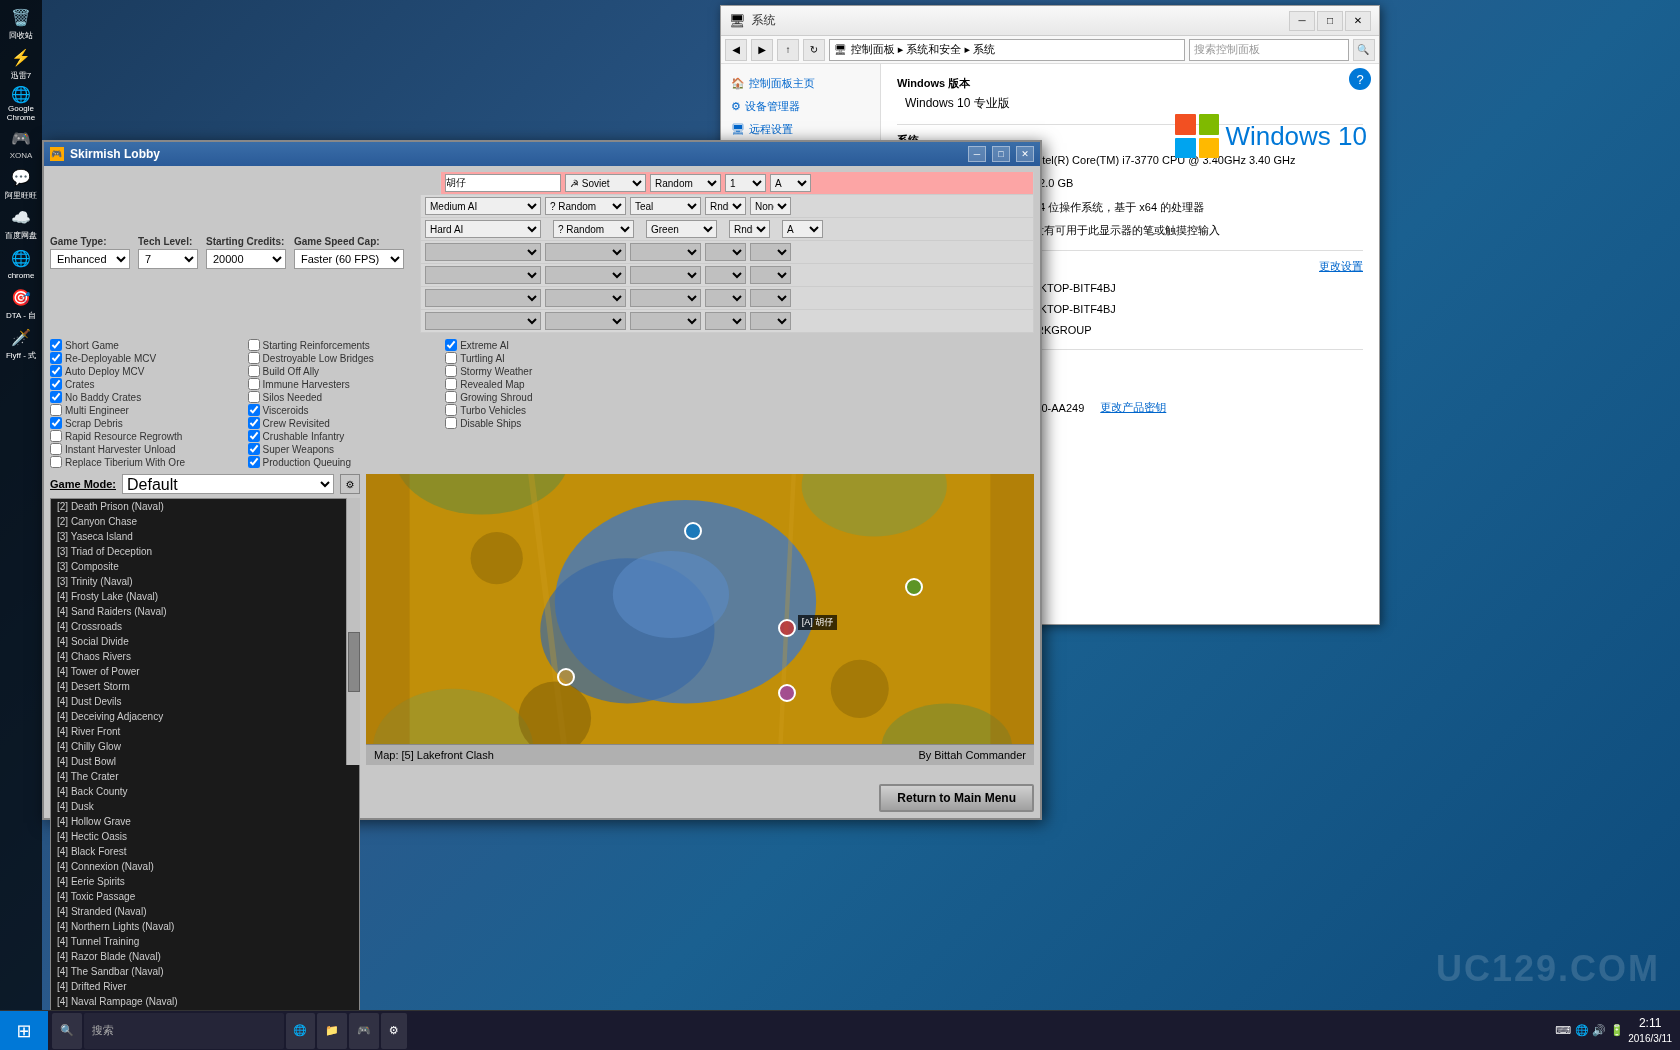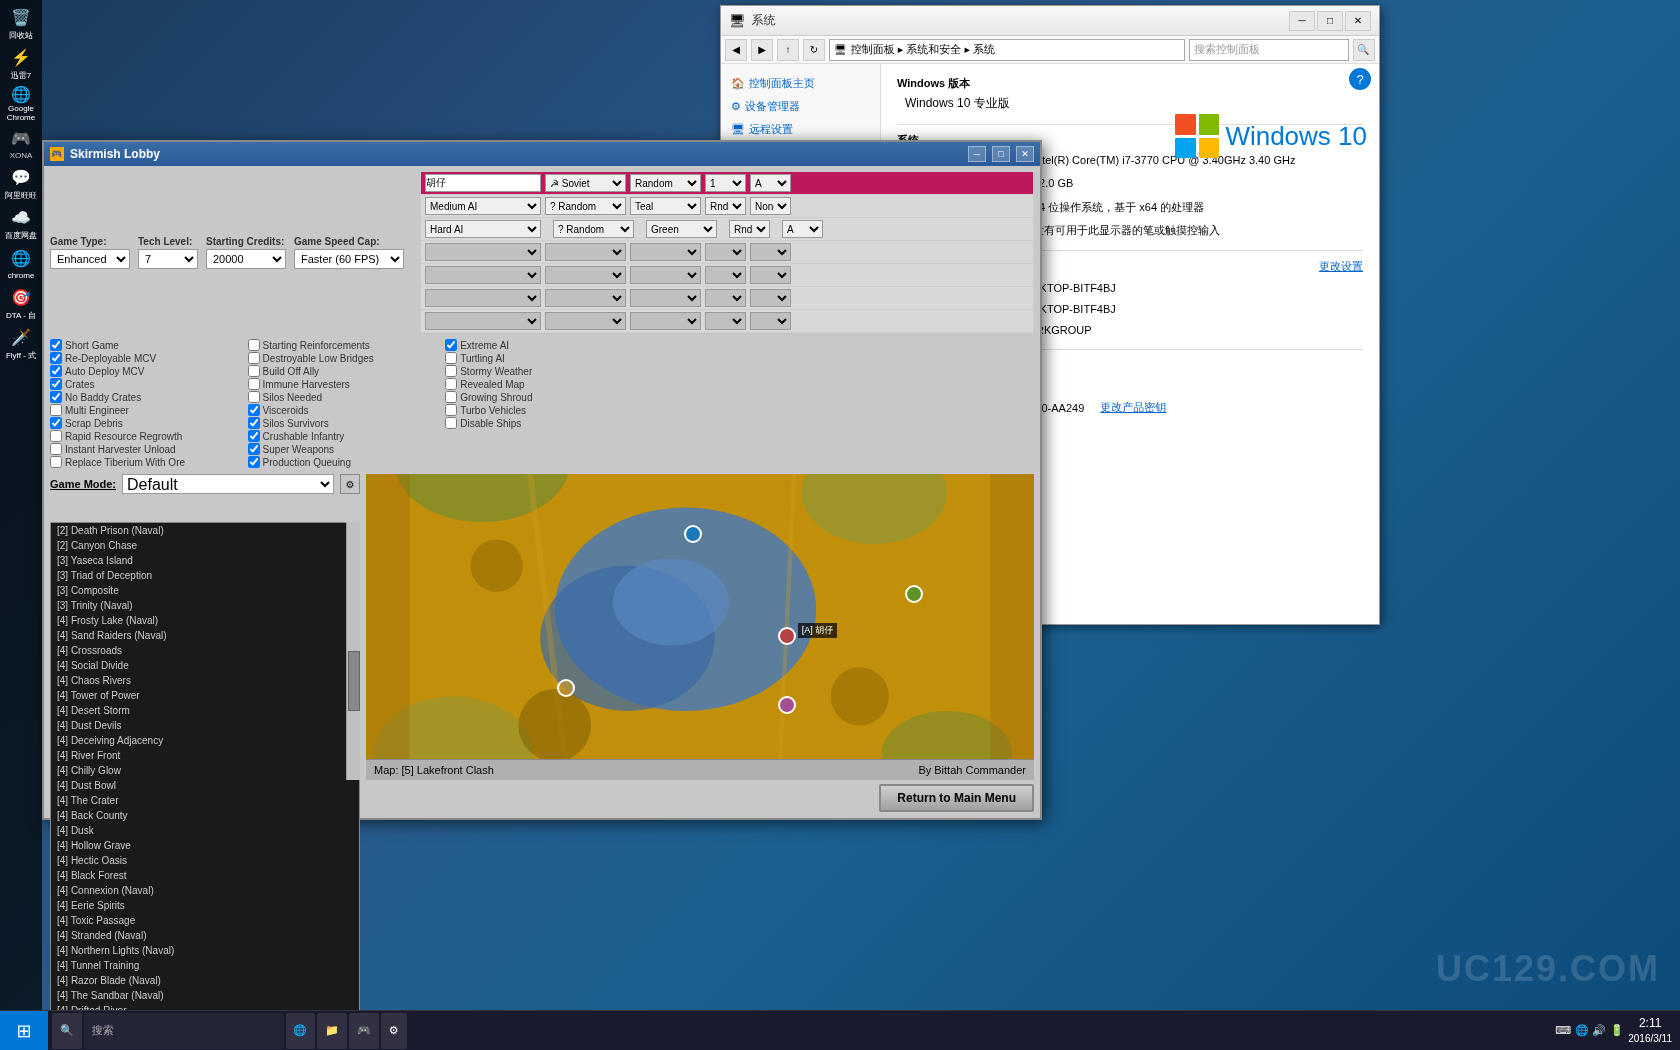--- a/index.html
+++ b/index.html
@@ -421,20 +421,21 @@
     }
     .game-btn {
       height: 28px;
       padding: 0 16px;
       background: linear-gradient(to bottom, #d0d0d0, #a0a0a0);
       border: 2px solid #888;
       border-radius: 2px;
       font-size: 12px;
       cursor: pointer;
       font-weight: bold;
+      margin-top: 15px;
     }
 
     
     .watermark {
       position: absolute;
       bottom: 60px;
       right: 20px;
       font-size: 36px;
       font-weight: 900;
       color: rgba(255,255,255,0.15);
@@ -662,21 +663,21 @@
         <label class="option-label">Game Speed Cap:</label>
         <select class="option-select" style="width:110px">
           <option>Faster (60 FPS)</option>
           <option>Fast</option>
           <option>Normal</option>
         </select>
       </div>
 
       <div style="flex:1;margin-left:8px;">
 
-        <div style="display:flex;align-items:flex-start;padding:2px 4px;border:1px solid #ccc;border-top:none;background:#be185d;gap:4px;">
+        <div style="display:flex;align-items:flex-start;padding:2px 4px;border:1px solid #ccc;border-top:none;background:#fca5a5;gap:4px;margin-left:20px;">
           <input type="text" value="胡仔" style="width: 116px; height: 18px; font-size: 10px; border: 1px solid rgb(153, 153, 153);">
           <select style="width:81px;height:18px;font-size:10px;border:1px solid #999;"><option>☭ Soviet</option></select>
           <select style="width:71px;height:18px;font-size:10px;border:1px solid #999;"><option>Random</option></select>
           <select style="width:41px;height:18px;font-size:10px;border:1px solid #999;"><option>1</option></select>
           <select style="width:41px;height:18px;font-size:10px;border:1px solid #999;"><option>A</option></select>
         </div>
         <div style="display:flex;align-items:center;padding:2px 4px;border:1px solid #ccc;border-top:none;background:#d8d8d8;gap:4px;">
           <select style="width:116px;height:18px;font-size:10px;border:1px solid #999;"><option>Medium AI</option></select>
           <select style="width:81px;height:18px;font-size:10px;border:1px solid #999;"><option>? Random</option></select>
           <select style="width:71px;height:18px;font-size:10px;border:1px solid #999;"><option>Teal</option></select>
@@ -784,21 +785,21 @@
         <div class="cb-item">
             <input type="checkbox" style="">
             <label>Silos Needed</label>
           </div>
         <div class="cb-item">
             <input type="checkbox" checked="" style="">
             <label>Visceroids</label>
           </div>
         <div class="cb-item">
             <input type="checkbox" checked="" style="">
-            <label>Silos Survivors</label>
+            <label>Crew Revisited</label>
           </div>
         <div class="cb-item">
             <input type="checkbox" checked="" style="">
             <label>Crushable Infantry</label>
           </div>
         <div class="cb-item">
             <input type="checkbox" checked="" style="">
             <label>Super Weapons</label>
           </div>
         <div class="cb-item">
@@ -843,21 +844,21 @@
 
       <div class="map-list-section">
         <div class="game-mode-row">
           <span class="game-mode-label">Game Mode:</span>
           <select class="game-mode-select">
             <option>Default</option>
             <option>Capture the Flag</option>
           </select>
           <button style="width:20px;height:20px;font-size:10px;border:1px solid #888;background:#c8c8c8;cursor:pointer;">⚙</button>
         </div>
-        <div style="position:relative;flex:1;min-height:0;margin-top:24px;">
+        <div style="position:relative;flex:1;min-height:0;">
           <div class="map-list" id="mapList">
           <div class="map-list-item">[2] Death Prison (Naval)</div>
               <div class="map-list-item">[2] Canyon Chase</div>
               <div class="map-list-item">[3] Yaseca Island</div>
               <div class="map-list-item">[3] Triad of Deception</div>
               <div class="map-list-item">[3] Composite</div>
               <div class="map-list-item">[3] Trinity (Naval)</div>
               <div class="map-list-item">[4] Frosty Lake (Naval)</div>
               <div class="map-list-item">[4] Sand Raiders (Naval)</div>
               <div class="map-list-item">[4] Crossroads</div>

